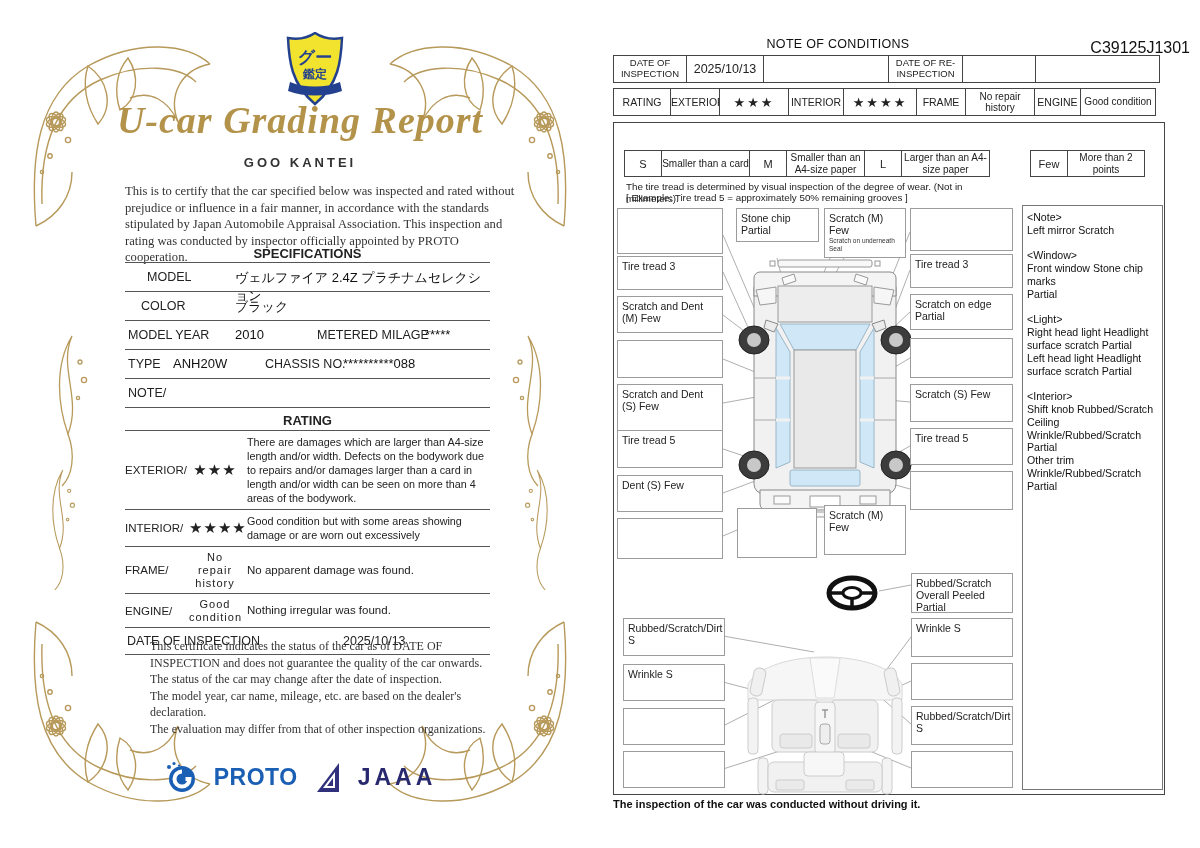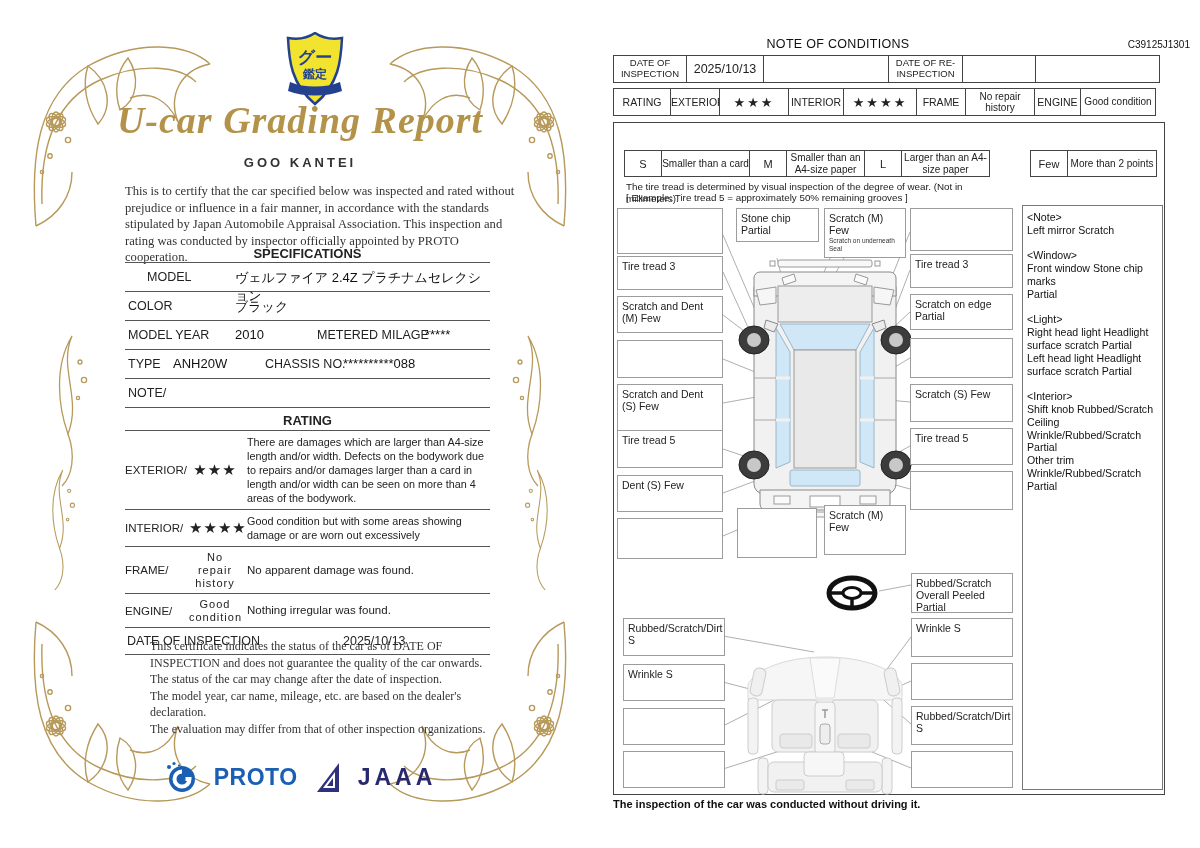--- a/index.html
+++ b/index.html
@@ -35,21 +35,21 @@
   .rdate .val{position:absolute;left:218px;top:6px;}
   .disc{left:150px;top:638px;width:380px;font-family:"Liberation Serif","DejaVu Serif",serif;
     font-size:12px;color:#333;}
   .disc div{line-height:16.5px;}
   .logos{left:0;top:760px;width:600px;display:flex;justify-content:center;align-items:center;gap:16px;}
   .proto-word{font-size:23px;font-weight:bold;color:#1b5fb5;letter-spacing:.5px;}
   .jaaa-word{font-size:23px;font-weight:bold;color:#28286e;letter-spacing:4px;}
 
   
   .r-title{left:0;top:37px;width:476px;text-align:center;font-size:12.5px;color:#111;letter-spacing:.3px;}
-  .r-code{right:10px;top:39px;font-size:10px;color:#111;margin-left:28px;}
+  .r-code{right:10px;top:39px;font-size:16px;color:#111;margin-left:28px;}
   .flexrow{display:flex;}
   .cell{border:1px solid #444;margin-left:-1px;display:flex;align-items:center;justify-content:center;
     text-align:center;background:#fff;box-sizing:border-box;}
   .cell:first-child{margin-left:0;}
   .cell .inner{width:100%;}
   .lab9{font-size:9.5px;line-height:1.15;}
   .val12{font-size:12.5px;}
   .stars{font-family:"DejaVu Sans",sans-serif;font-size:13px;letter-spacing:2px;}
   .grade10{font-size:10px;line-height:1.15;}
   .descbox{left:13px;top:122px;width:552px;height:673px;border:1px solid #444;box-sizing:border-box;}
@@ -121,21 +121,21 @@
   <div class="abs cert-sub" style="left:-10px">GOO KANTEI</div>
   <div class="abs intro">This is to certify that the car specified below was inspected and rated without prejudice or influence in a fair manner, in accordance with the standards stipulated by Japan Automobile Appraisal Association. This inspection and rating was conducted by inspector officially appointed by PROTO cooperation.</div>
 
   <div class="abs sec-head" style="top:246px">SPECIFICATIONS</div>
   <div class="abs stable">
     <div class="srow">
       <span class="lab" style="left:22px">MODEL</span>
       <span class="val" style="left:110px">ヴェルファイア 2.4Z プラチナムセレクション</span>
     </div>
     <div class="srow">
-      <span class="lab" style="left:3px">COLOR</span>
+      <span class="lab" style="left:16px">COLOR</span>
       <span class="val" style="left:110px">ブラック</span>
     </div>
     <div class="srow">
       <span class="lab" style="left:3px">MODEL YEAR</span>
       <span class="val" style="left:110px">2010</span>
       <span class="lab" style="left:192px">METERED MILAGE</span>
       <span class="val" style="left:300px">*****</span>
     </div>
     <div class="srow">
       <span class="lab" style="left:3px">TYPE</span>
@@ -278,21 +278,21 @@
         <div class="inner" style="font-size:11px">L</div>
       </div>
     <div class="cell" style="width:89px">
         <div class="inner grade10">Larger than an A4-size paper</div>
       </div>
   </div>
   <div class="abs flexrow" style="left:430px;top:150px;height:27px">
     <div class="cell" style="width:38px">
         <div class="inner" style="font-size:11px">Few</div>
       </div>
-    <div class="cell" style="width:90px">
+    <div class="cell" style="width:78px">
         <div class="inner grade10">More than 2 points</div>
       </div>
   </div>
 
   <div class="abs treadnote" style="top:181px">The tire tread is determined by visual inspection of the degree of wear. (Not in millimeters).</div>
   <div class="abs treadnote" style="top:192px">[ Example: Tire tread 5 = approximately 50% remaining grooves ]</div>
 
   <svg class="abs" style="left:0;top:0;pointer-events:none" width="600" height="848" viewBox="0 0 600 848">
     <g stroke="#9a9a9a" stroke-width="0.8">
       <line x1="123" y1="235" x2="165" y2="333"></line>

